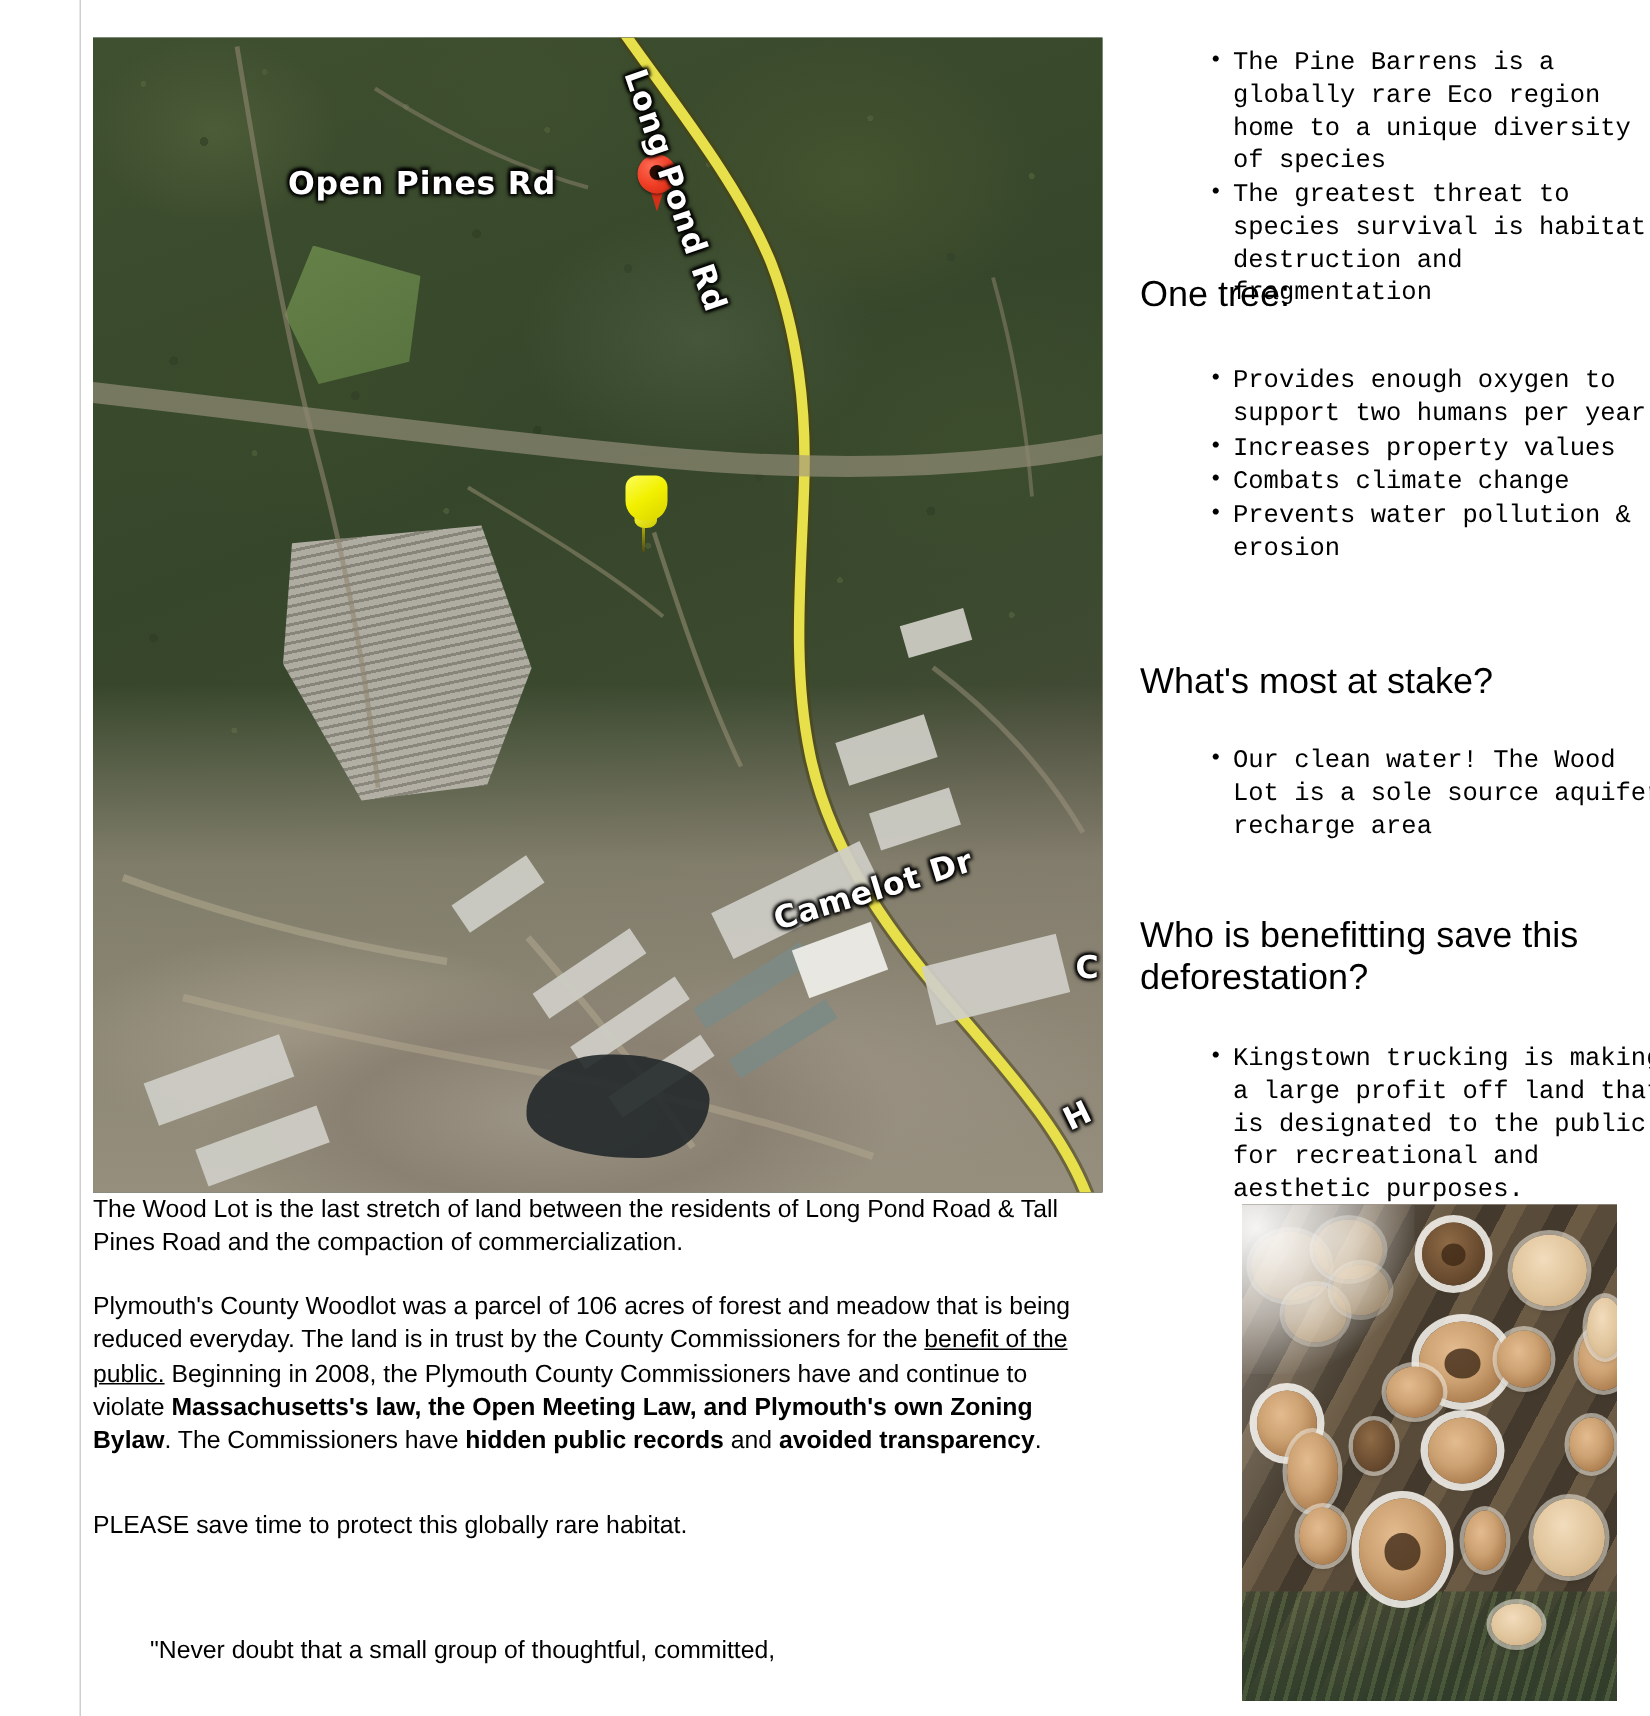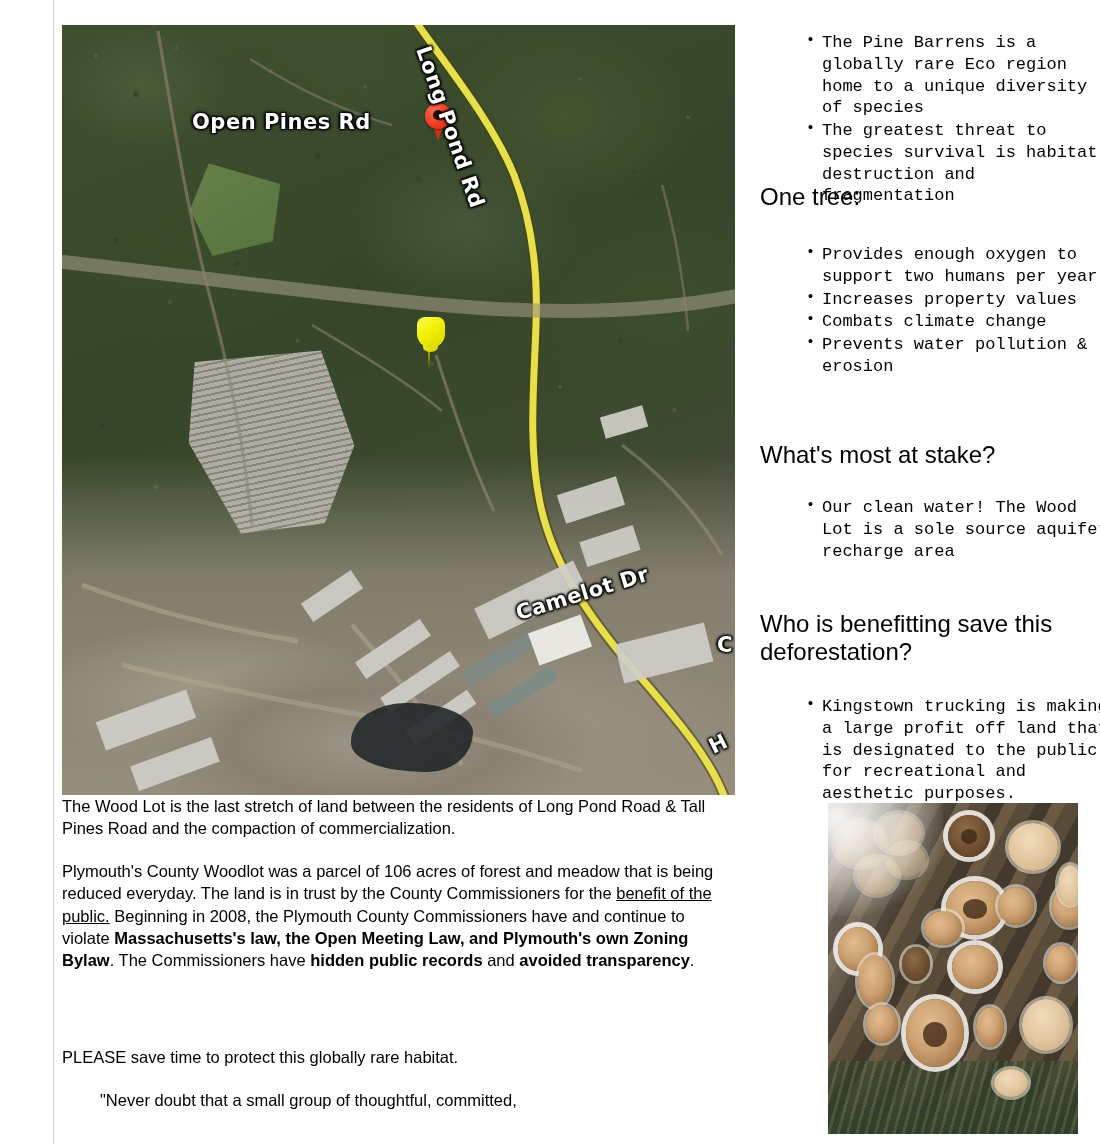--- a/index.html
+++ b/index.html
@@ -184,21 +184,21 @@
     position: absolute; left: 62px; top: 796px; width: 672px;
     font-size: 16.5px; line-height: 1.32; color: #000;
   }
 
   
   .body-para {
     position: absolute; left: 62px; width: 664px;
     font-size: 16.5px; line-height: 1.355; color: #000;
   }
   #para-main  { top: 860px; }
-  #para-please{ top: 1046px; }
+  #para-please{ top: 1006px; }
   #para-quote { top: 1089px; padding-left: 38px; }
   .u { text-decoration: underline; }
   .b { font-weight: 700; }
 
   
   #right-col {
     position: absolute; left: 758px; top: 0; width: 342px;
   }
   .r-heading {
     font-size: 24px; font-weight: 400; color: #000;

